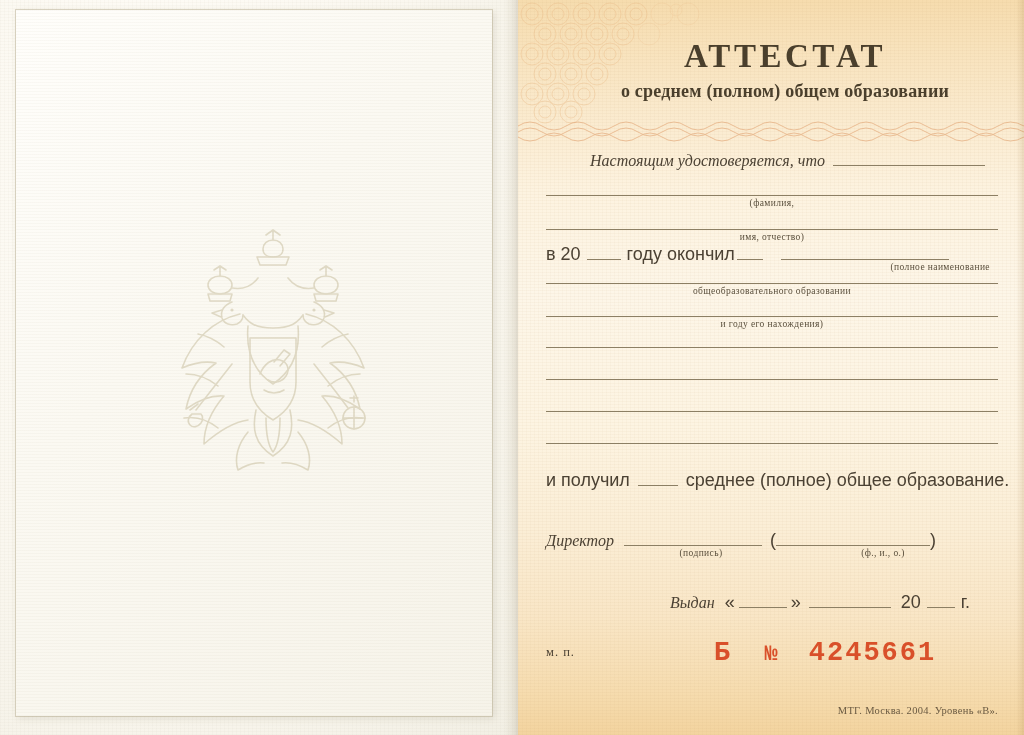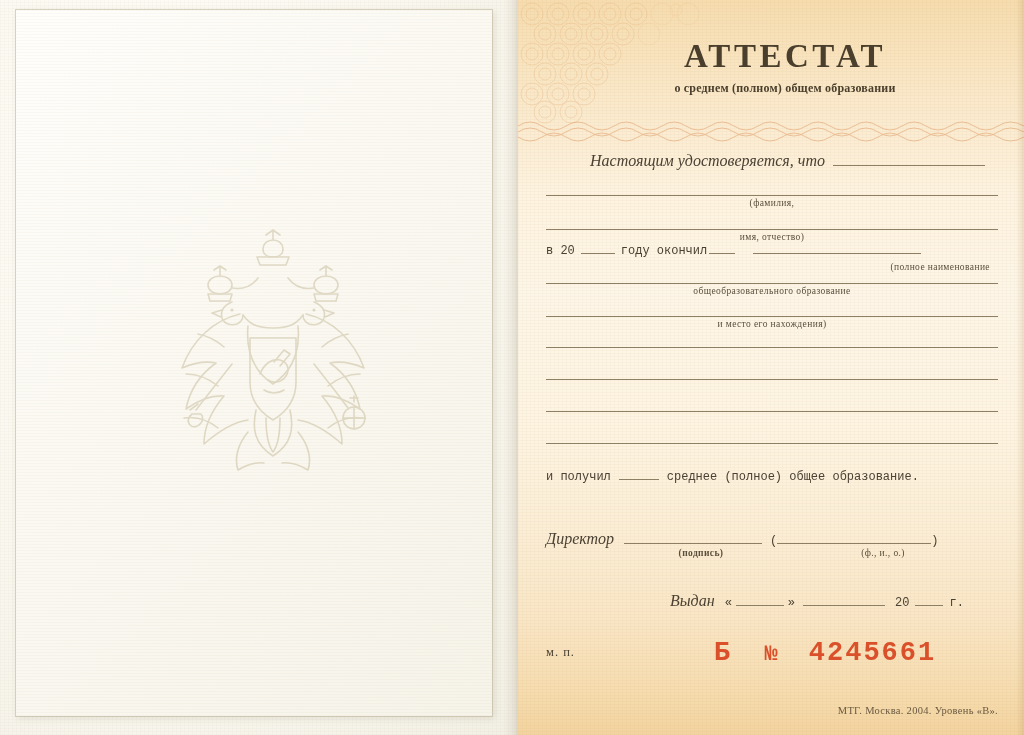--- a/index.html
+++ b/index.html
@@ -134,21 +134,21 @@
   .title-main {
     font-family: "Liberation Serif", serif;
     font-size: 33px;
     letter-spacing: 3.5px;
     font-weight: bold;
     color: #4a3f2c;
     margin: 0 0 6px 28px;
   }
   .title-sub {
     font-family: "Liberation Serif", serif;
-    font-size: 12px;
+    font-size: 18px;
     font-weight: bold;
     color: #4a3f2c;
     margin-left: 28px;
     letter-spacing: 0.2px;
   }
 
   
   .form {
     position: absolute;
     left: 0; top: 140px;
@@ -156,22 +156,22 @@
     height: 595px;
     color: #4b4133;
   }
   .row {
     position: absolute;
     display: flex;
     align-items: baseline;
     white-space: nowrap;
   }
   .txt {
-    font-family: Liberation Mono, monospace;
-    font-size: 12px;
+    font-family: Liberation Sans, sans-serif;
+    font-size: 18px;
     color: #4b4133;
   }
   .txt-script {
     font-family: "Liberation Serif", serif;
     font-size: 16px;
     color: #4b4133;
     font-style: italic;
     text-align: center;
   }
   .line {
@@ -384,44 +384,44 @@
       <div class="row" style="left:28px; top:104px;">
         <span class="txt">в 20</span>
         <span class="line" style="width:34px; margin:0 6px;"></span>
         <span class="txt">году окончил</span>
         <span class="line" style="width:26px; margin-left:2px;"></span>
         <span class="line" style="width:168px; margin-left:18px;"></span>
       </div>
       <div class="hint" style="left:292px; top:122px; width:180px; text-align:right;">(полное  наименование</div>
 
       <div class="fullline" style="top:143px;"></div>
-      <div class="hint" style="left:120px; top:146px; width:268px;">общеобразовательного   образование</div>
+      <div class="hint" style="left:120px; top:146px; width:268px;">общеобразовательного   образовании</div>
 
       <div class="fullline" style="top:176px;"></div>
-      <div class="hint" style="left:128px; top:179px; width:252px;">и  место  его  нахождения)</div>
+      <div class="hint" style="left:128px; top:179px; width:252px;">и  году  его  нахождения)</div>
 
       <div class="fullline" style="top:207px;"></div>
       <div class="fullline" style="top:239px;"></div>
       <div class="fullline" style="top:271px;"></div>
       <div class="fullline" style="top:303px;"></div>
 
       <div class="row" style="left:28px; top:390px;">
         <span class="txt-script">Директор</span>
         <span class="line" style="width:138px; margin-left:10px;"></span>
         <span class="txt" style="margin-left:8px;">(</span>
         <span class="line" style="width:154px;"></span>
         <span class="txt">)</span>
       </div>
 
       <div class="row" style="left:28px; top:330px;">
         <span class="txt">и получил</span>
         <span class="line" style="width:40px; margin:0 8px;"></span>
         <span class="txt">среднее (полное) общее образование.</span>
       </div>
-      <div class="hint" style="left:128px; top:408px; width:110px;font-weight:bold;">(подпись)</div>
+      <div class="hint" style="left:128px; top:408px; width:110px;">(подпись)</div>
       <div class="hint" style="left:310px; top:408px; width:110px;">(ф., и., о.)</div>
 
       <div class="row" style="left:152px; top:452px;">
         <span class="txt-script">Выдан</span>
         <span class="txt" style="margin-left:10px;">«</span>
         <span class="line" style="width:48px; margin:0 4px;"></span>
         <span class="txt">»</span>
         <span class="line" style="width:82px; margin-left:8px;"></span>
         <span class="txt" style="margin-left:10px;">20</span>
         <span class="line" style="width:28px; margin:0 6px;"></span>

